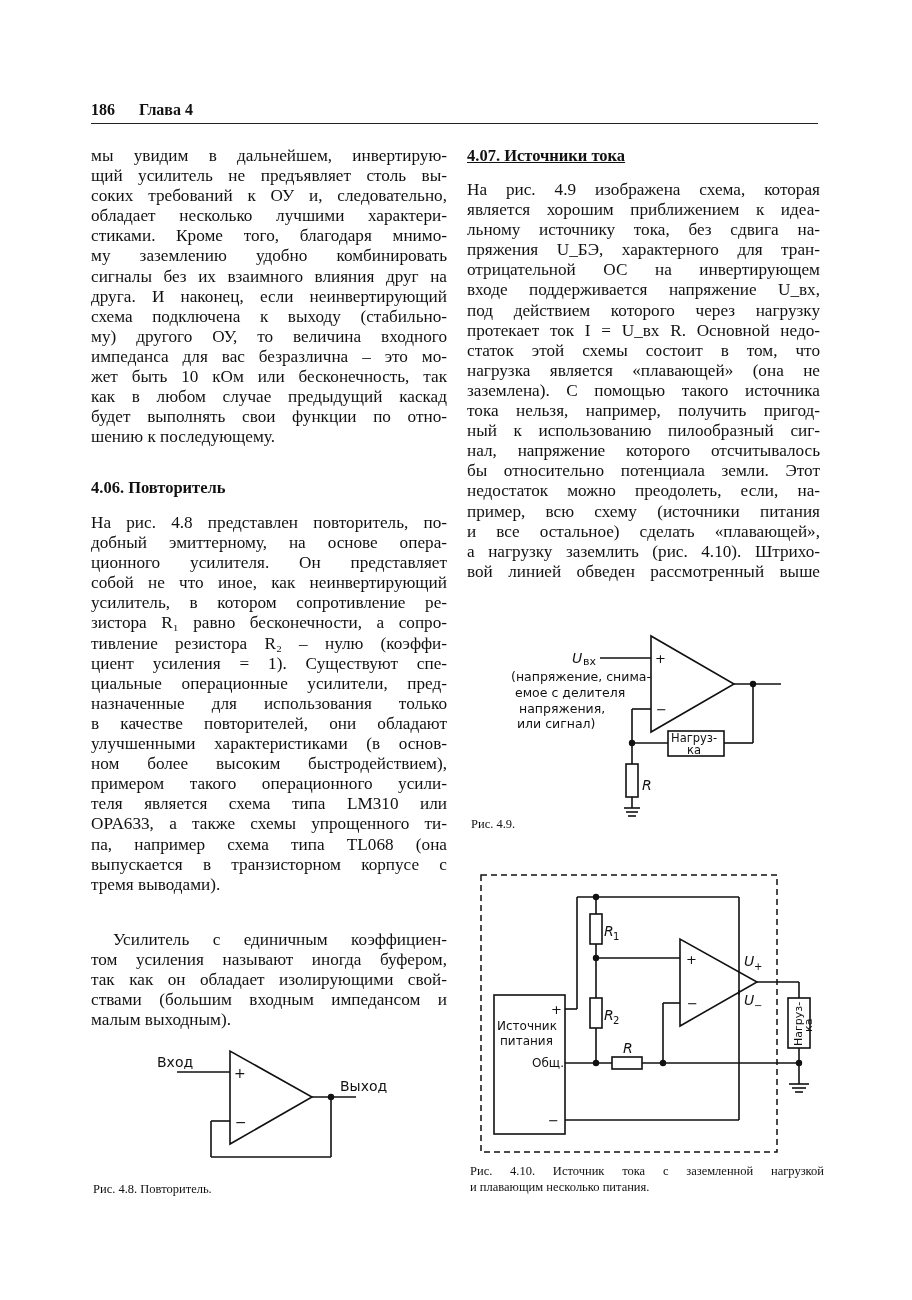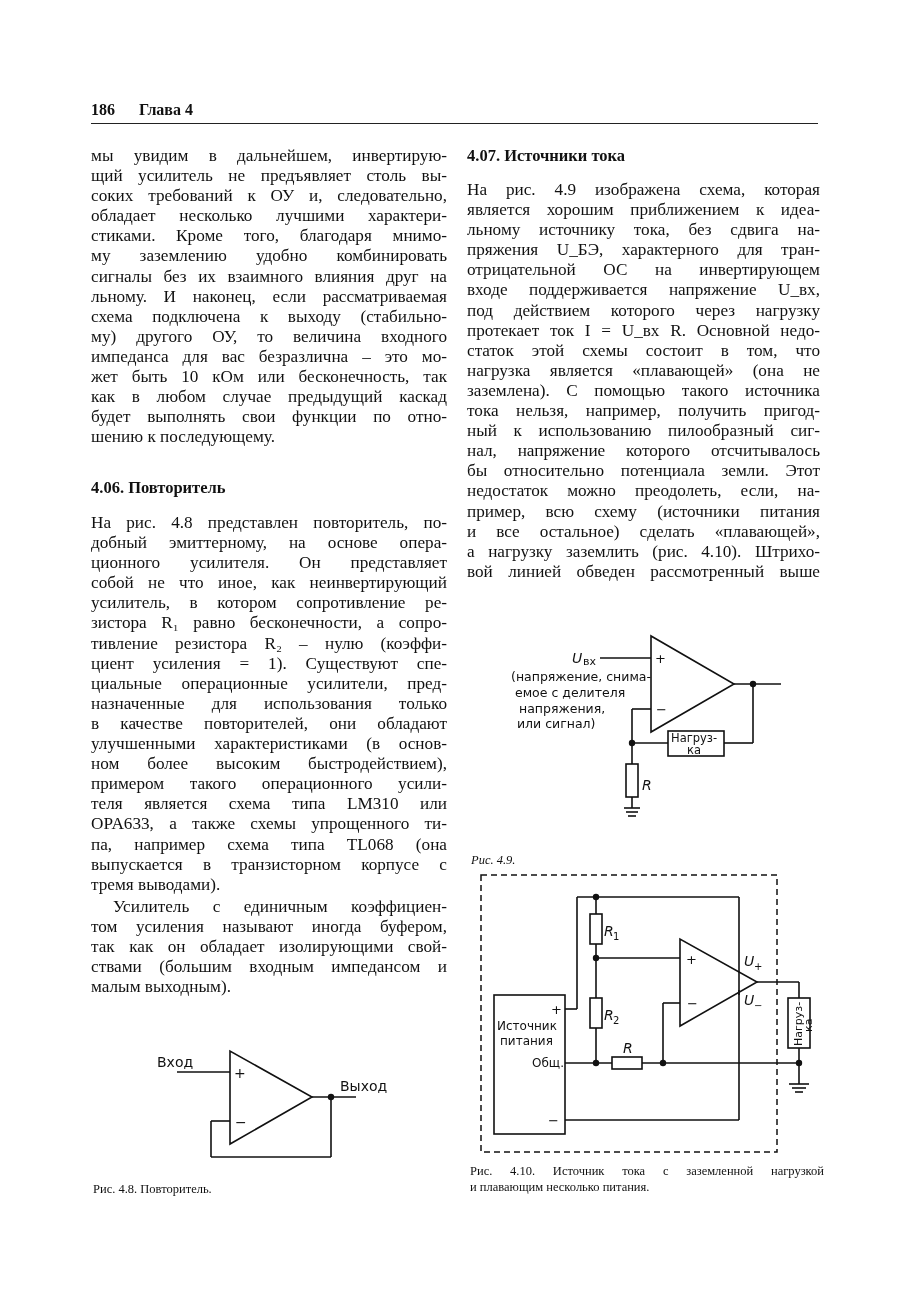--- a/index.html
+++ b/index.html
@@ -3,21 +3,21 @@
 <meta charset="utf-8">
 <style>
   html, body { margin:0; padding:0; background:#fff; }
   body { width:912px; height:1300px; position:relative; overflow:hidden; font-family:"Liberation Serif", serif; color:#111; }
   .header { position:absolute; left:91px; top:101px; width:727px; height:22px; border-bottom:1.5px solid #222; }
   .header .pg { position:absolute; left:0; top:0; font-weight:bold; font-size:16px; }
   .header .ch { position:absolute; left:48px; top:0; font-weight:bold; font-size:16px; }
   .col { position:absolute; font-size:17.2px; line-height:20.1px; }
   .col .ln { display:block; white-space:nowrap; text-align:justify; text-align-last:justify; height:20.1px; }
   .col .ln.last { text-align-last:left; }
-  .col .ln.indent { padding-left:22px; }
+  .col .ln.indent { padding-left:22px;margin-top:33px; }
   .h2 { position:absolute; font-weight:bold; font-size:16.5px; }
   .cap { position:absolute; font-size:12.5px; line-height:16px; }
   .cap .ln { display:block; white-space:nowrap; text-align:justify; text-align-last:justify; }
   .cap .ln.last { text-align-last:left; }
   svg text { font-family:"DejaVu Sans", sans-serif; }
 </style>
 </head>
 <body>
 
 <div class="header">
@@ -26,21 +26,21 @@
 </div>
 
 <div class="col" style="left:91px; top:146px; width:356px;">
   <span class="ln">мы увидим в дальнейшем, инвертирую-</span>
   <span class="ln">щий усилитель не предъявляет столь вы-</span>
   <span class="ln">соких требований к ОУ и, следовательно,</span>
   <span class="ln">обладает несколько лучшими характери-</span>
   <span class="ln">стиками. Кроме того, благодаря мнимо-</span>
   <span class="ln">му заземлению удобно комбинировать</span>
   <span class="ln">сигналы без их взаимного влияния друг на</span>
-  <span class="ln">льному. И наконец, если рассматриваемая</span>
+  <span class="ln">друга. И наконец, если неинвертирующий</span>
   <span class="ln">схема подключена к выходу (стабильно-</span>
   <span class="ln">му) другого ОУ, то величина входного</span>
   <span class="ln">импеданса для вас безразлична – это мо-</span>
   <span class="ln">жет быть 10 кОм или бесконечность, так</span>
   <span class="ln">как в любом случае предыдущий каскад</span>
   <span class="ln">будет выполнять свои функции по отно-</span>
   <span class="ln last">шению к последующему.</span>
 </div>
 
 <div class="h2" style="left:91px; top:478px;">4.06. Повторитель</div>
@@ -86,21 +86,21 @@
     <line x1="211" y1="1121" x2="230" y2="1121"></line>
   </g>
   <circle cx="331" cy="1097" r="3.2" fill="#111"></circle>
   <text x="157" y="1067" font-size="14" fill="#111">Вход</text>
   <text x="340" y="1091" font-size="14" fill="#111">Выход</text>
   <text x="234" y="1078" font-size="14" fill="#111">+</text>
   <text x="235" y="1127" font-size="14" fill="#111">−</text>
 </svg>
 <div class="cap" style="left:93px; top:1181px;">Рис. 4.8.  Повторитель.</div>
 
-<div class="h2" style="left:467px; top:146px;">4.07. Источники тока</div>
+<div class="h2" style="left:467px; top:146px;text-decoration:underline;">4.07. Источники тока</div>
 
 <div class="col" style="left:467px; top:180px; width:353px;">
   <span class="ln">На рис. 4.9 изображена схема, которая</span>
   <span class="ln">является хорошим приближением к идеа-</span>
   <span class="ln">льному источнику тока, без сдвига на-</span>
   <span class="ln">пряжения U_БЭ, характерного для тран-</span>
   <span class="ln">отрицательной ОС на инвертирующем</span>
   <span class="ln">входе поддерживается напряжение U_вх,</span>
   <span class="ln">под действием которого через нагрузку</span>
   <span class="ln">протекает ток I = U_вх R. Основной недо-</span>
@@ -142,21 +142,21 @@
   <text x="655" y="663" font-size="13" fill="#111">+</text>
   <text x="656" y="714" font-size="13" fill="#111">−</text>
   <text x="511" y="681" font-size="12.5" fill="#111">(напряжение, снима-</text>
   <text x="515" y="697" font-size="12.5" fill="#111">емое с делителя</text>
   <text x="519" y="713" font-size="12.5" fill="#111">напряжения,</text>
   <text x="517" y="728" font-size="12.5" fill="#111">или сигнал)</text>
   <text x="671" y="742" font-size="11.5" fill="#111">Нагруз-</text>
   <text x="687" y="754" font-size="11.5" fill="#111">ка</text>
   <text x="642" y="790" font-size="14" font-style="italic" fill="#111">R</text>
 </svg>
-<div class="cap" style="left:471px; top:852px;font-style:italic;">Рис. 4.9.</div>
+<div class="cap" style="left:471px; top:816px;">Рис. 4.9.</div>
 
 <svg style="position:absolute; left:0; top:0; pointer-events:none;" width="912" height="1300">
   <g stroke="#111" stroke-width="1.5" fill="none" stroke-dasharray="6,4">
     <rect x="481" y="875" width="296" height="277"></rect>
   </g>
   <g stroke="#111" stroke-width="1.6" fill="none">
 
     <rect x="494" y="995" width="71" height="139"></rect>
 
     <line x1="565" y1="1009" x2="577" y2="1009"></line>

